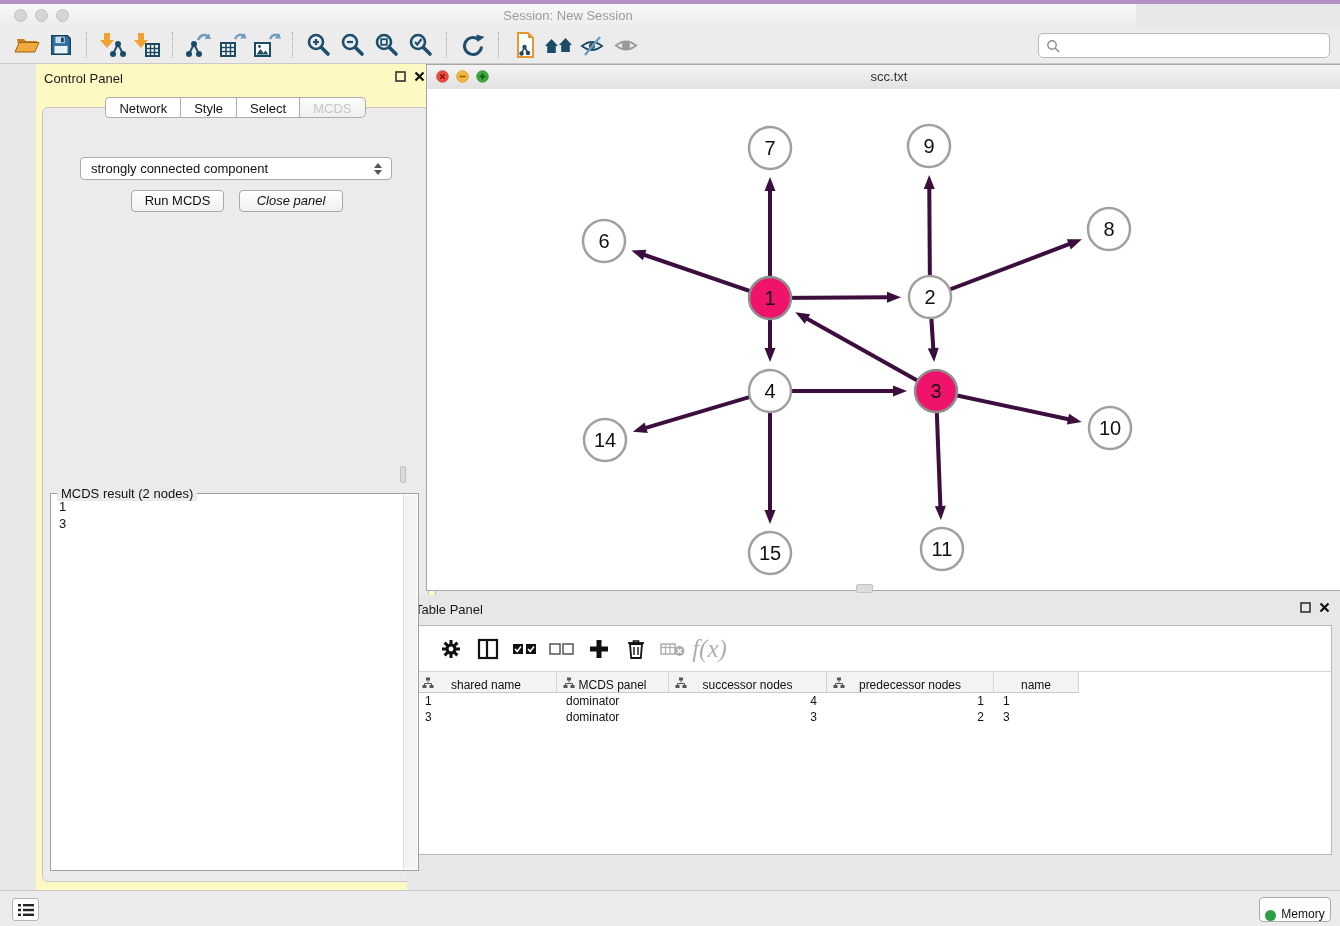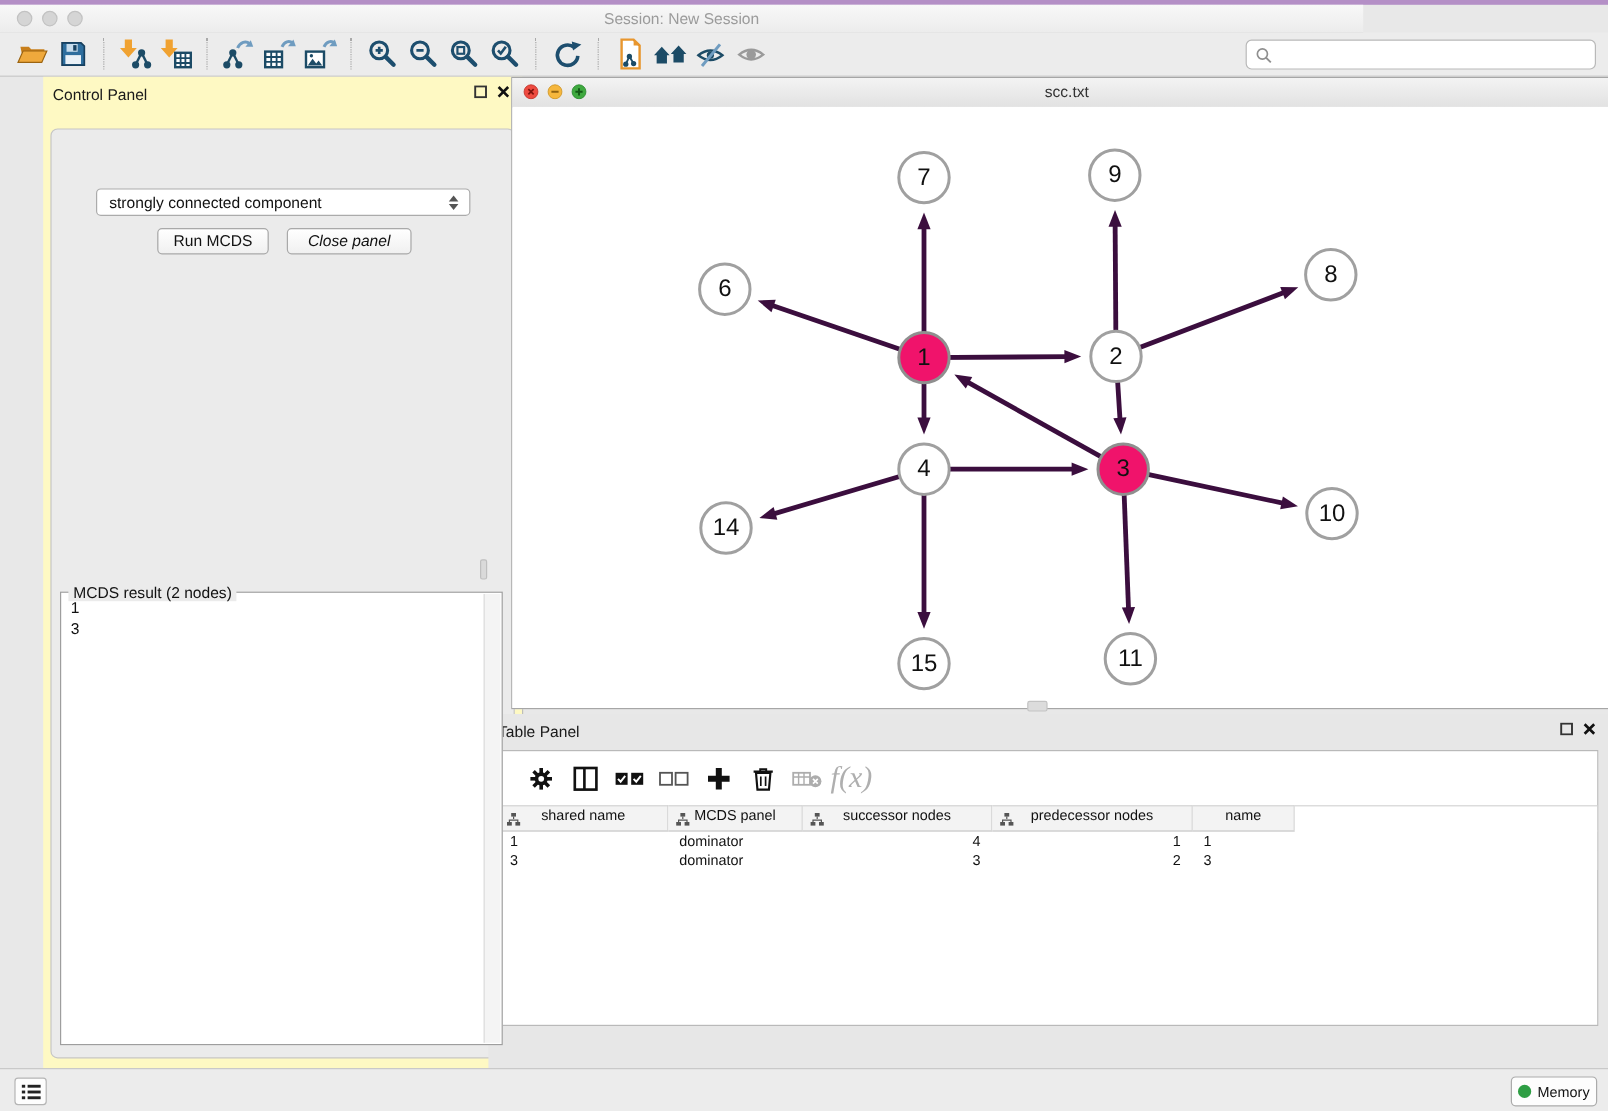--- a/index.html
+++ b/index.html
@@ -70,36 +70,36 @@
   
   .table-panel{position:absolute;left:407px;top:595px;width:933px;height:295px;background:#E7E7E7;}
   .tp-box{position:absolute;left:8px;top:30px;width:917px;height:230px;background:#fff;
           border:1px solid #B9B9B9;box-sizing:border-box;}
   .tp-toolbar{height:45px;display:flex;align-items:center;padding-left:16px;gap:0;}
   .tp-tbtn{width:37px;height:30px;display:flex;align-items:center;justify-content:center;}
   .fx{font-family:"Liberation Serif",serif;font-style:italic;font-size:25px;color:#AFAFAF;}
   .tgrid{display:grid;grid-template-columns:141px 112px 158px 167px 85px 1fr;}
   .thead .cell{position:relative;height:22px;background:#F3F3F3;border-top:1px solid #D4D4D4;
                border-bottom:1px solid #C9C9C9;border-right:1px solid #D4D4D4;font-size:12px;color:#111;
-               display:flex;align-items:flex-start;justify-content:center;box-sizing:border-box;}
+               display:flex;align-items:flex-end;justify-content:center;box-sizing:border-box;}
   .thead .cell.nob{border-right:none;background:#fff;border-top:1px solid #D4D4D4;border-bottom:1px solid #fff;}
   .thead .hicon{position:absolute;left:6px;top:5px;}
   .trow .cell{height:16px;font-size:12px;color:#111;display:flex;align-items:center;box-sizing:border-box;
               padding-left:9px;background:#fff;}
   .trow .cell.num{justify-content:flex-end;padding-right:10px;}
   .tp-tabs{position:absolute;left:0;top:268px;width:100%;display:flex;justify-content:center;}
   .tp-tabs .seg:first-child.dim{border-radius:5px 0 0 5px;background:linear-gradient(#F2F2F2,#E9E9E9);}
   .tp-tabs .seg:last-child{border-radius:0 4px 4px 0;}
   
   .statusbar{position:absolute;left:0;top:890px;width:1340px;height:36px;background:#ECECEC;
              border-top:1px solid #C9C9C9;box-sizing:border-box;}
   .list-btn{position:absolute;left:12px;top:7px;width:27px;height:23px;background:#FDFDFD;
             border:1px solid #B5B5B5;border-radius:3px;display:flex;align-items:center;justify-content:center;box-sizing:border-box;}
   .mem-btn{position:absolute;right:9px;top:6px;width:72px;height:25px;background:#FDFDFD;
-           border:1px solid #ABABAB;border-radius:4px;display:flex;align-items:center;justify-content:center;
+           border:1px solid #ABABAB;border-radius:4px;display:flex;align-items:flex-end;justify-content:center;
            gap:5px;font-size:12px;color:#111;box-sizing:border-box;}
   .mem-dot{width:11px;height:11px;border-radius:50%;background:#2E9E44;}
 </style>
 </head>
 <body>
 
 <div class="app">
 
   <div class="top-strip"></div>
 
@@ -269,20 +269,26 @@
       <span class="head-icons">
         <svg width="11" height="11" viewBox="0 0 11 11">
           <rect x="1" y="1" width="9" height="9" fill="none" stroke="#333" stroke-width="1.6"></rect>
         </svg>
         <svg width="11" height="11" viewBox="0 0 11 11">
           <path d="M1.5 1.5 L9.5 9.5 M9.5 1.5 L1.5 9.5" stroke="#111" stroke-width="2.2"></path>
         </svg>
       </span>
     </div>
     <div class="cp-body"></div>
+    <div class="seg-tabs">
+      <div class="seg">Network</div>
+      <div class="seg">Style</div>
+      <div class="seg">Select</div>
+      <div class="seg dim">MCDS</div>
+    </div>
     <div class="dropdown">
       <span class="dval">strongly connected component</span>
       <span class="stepper">
           <i class="up"></i>
           <i class="dn"></i>
         </span>
     </div>
     <div class="btn run">Run MCDS</div>
     <div class="btn close">Close panel</div>
     <div class="result-box">

